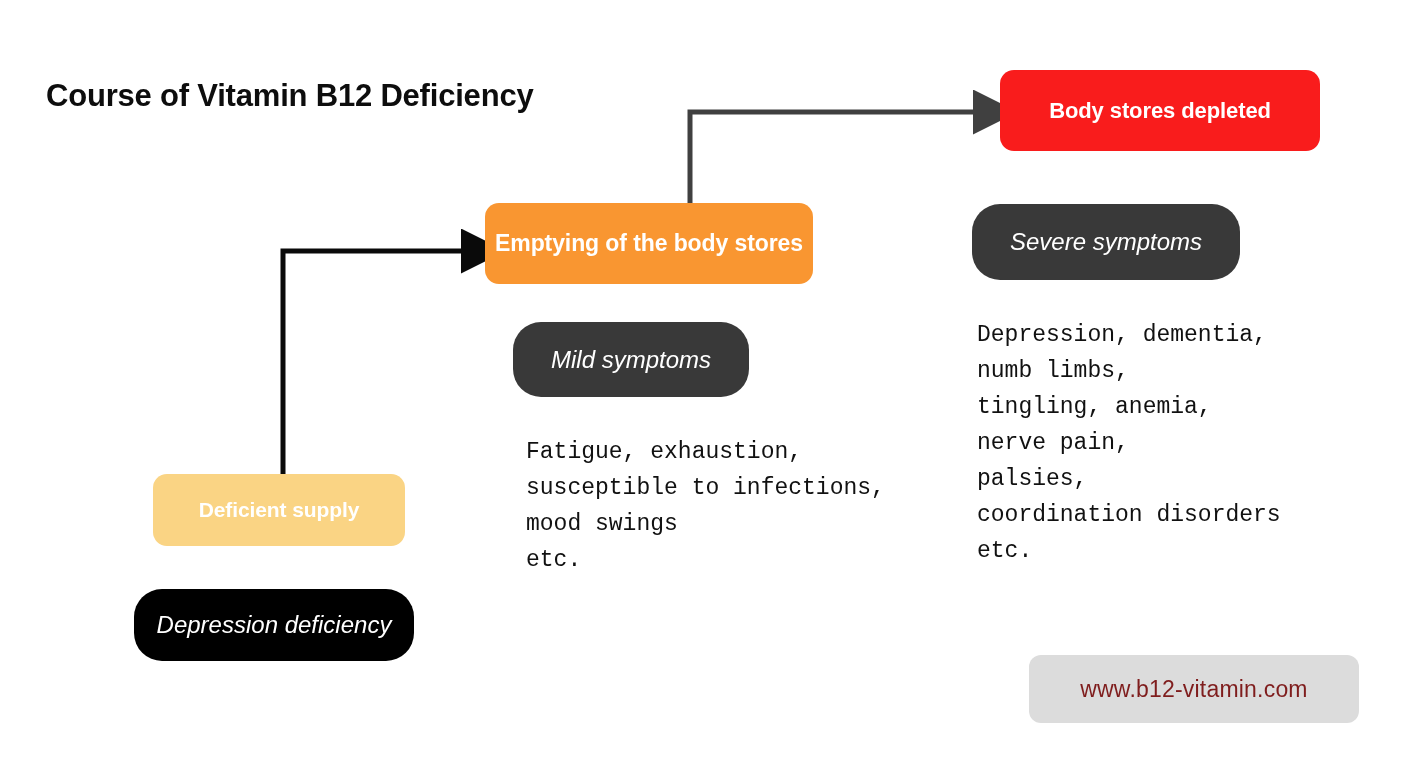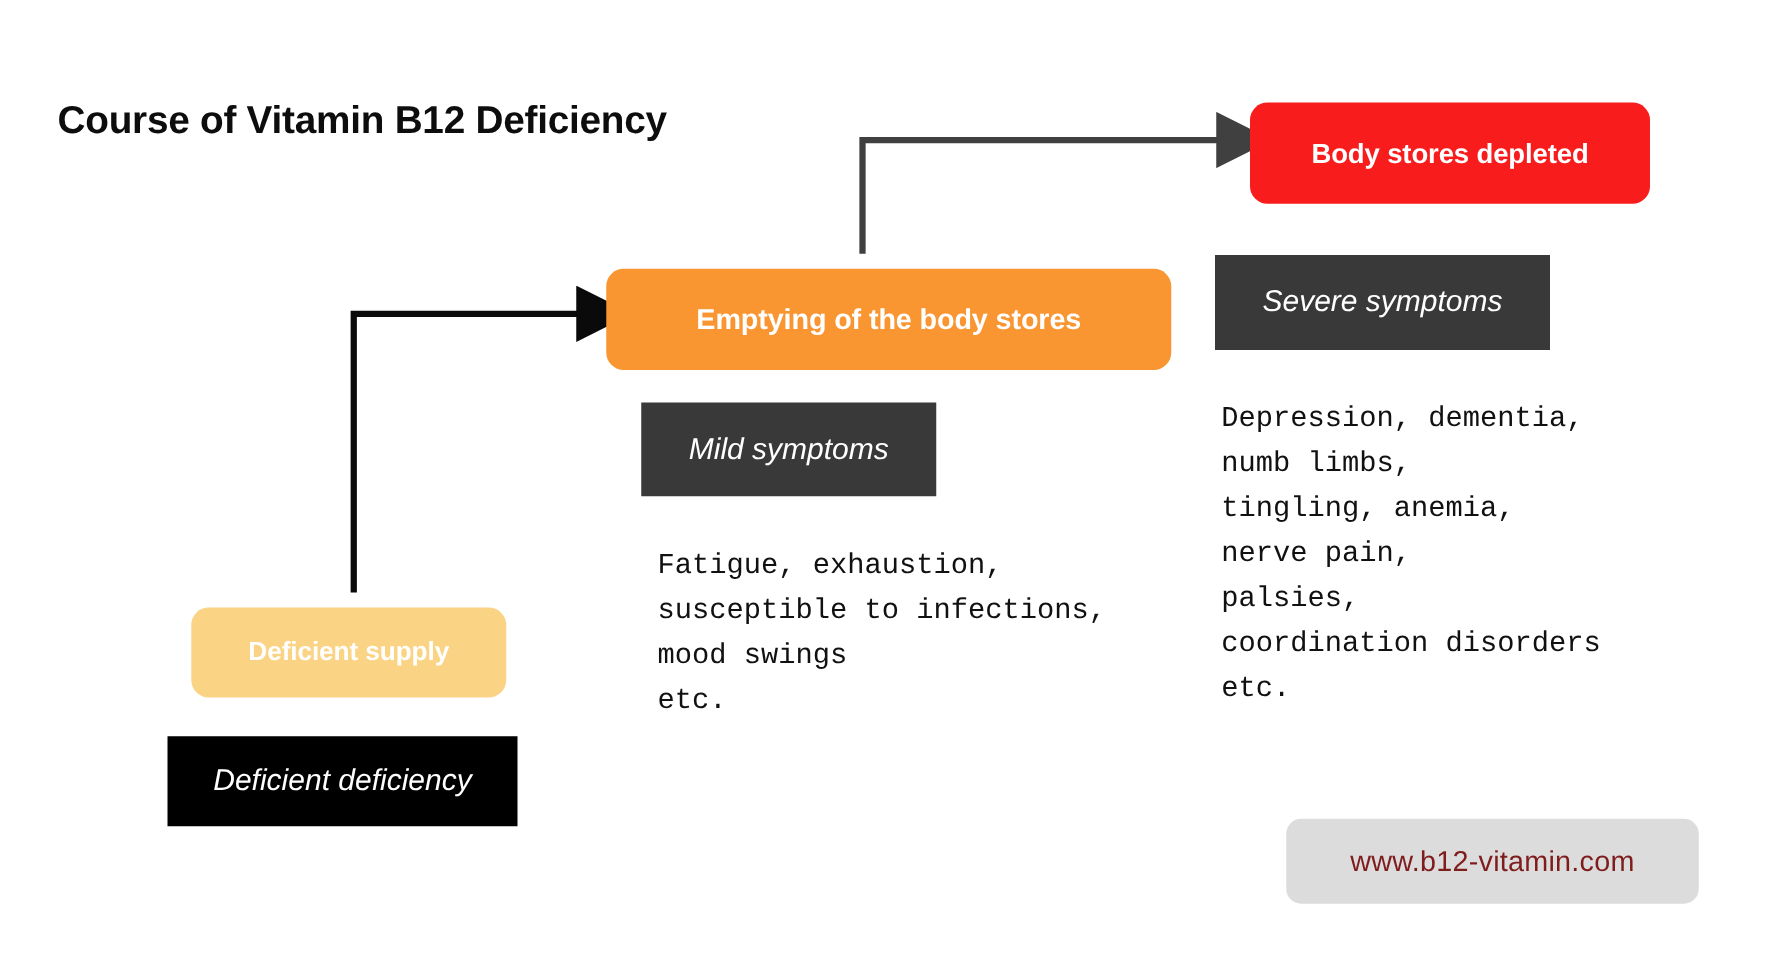--- a/index.html
+++ b/index.html
@@ -35,34 +35,33 @@
   .stage {
     position: absolute;
     border-radius: 14px;
     display: flex;
     align-items: center;
     justify-content: center;
     color: #ffffff;
     font-weight: bold;
     white-space: nowrap;
     box-sizing: border-box;
-    margin-top: 12px;
   }
   .stage-depleted {
     left: 1000px;
     top: 70px;
     width: 320px;
     height: 81px;
     font-size: 22px;
     letter-spacing: -0.1px;
   }
   .stage-emptying {
     left: 485px;
     top: 203px;
-    width: 452px;
+    width: 328px;
     height: 81px;
     font-size: 23px;
     letter-spacing: -0.1px;
   }
   .stage-deficient {
     left: 153px;
     top: 474px;
     width: 252px;
     height: 72px;
     font-size: 21px;
@@ -72,20 +71,21 @@
   
   .chip {
     position: absolute;
     display: flex;
     align-items: center;
     justify-content: center;
     color: #ffffff;
     font-style: italic;
     white-space: nowrap;
     box-sizing: border-box;
+    border-radius: 28px;
   }
   .chip-severe {
     left: 972px;
     top: 204px;
     width: 268px;
     height: 76px;
     font-size: 24px;
   }
   .chip-mild {
     left: 513px;
@@ -183,21 +183,21 @@
 
   <div class="chip chip-severe" style="background:#393939;">
     <span>Severe symptoms</span>
   </div>
 
   <div class="chip chip-mild" style="background:#393939;">
     <span>Mild symptoms</span>
   </div>
 
   <div class="chip chip-invisible" style="background:#000000;">
-    <span>Deficient deficiency</span>
+    <span>Depression deficiency</span>
   </div>
 
   <div class="symptoms symptoms-mild">Fatigue, exhaustion,
 susceptible to infections,
 mood swings
 etc.</div>
 
   <div class="symptoms symptoms-severe">Depression, dementia,
 numb limbs,
 tingling, anemia,

